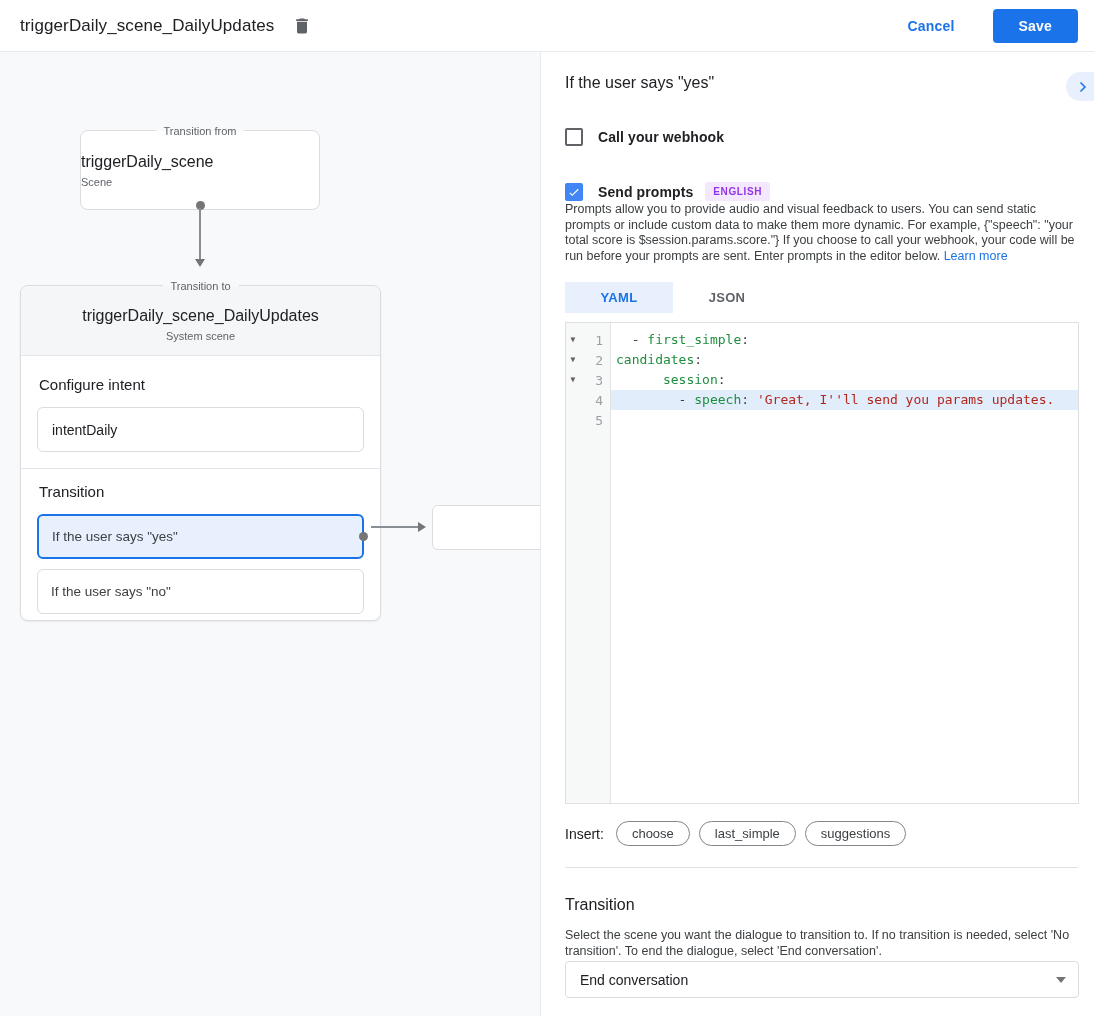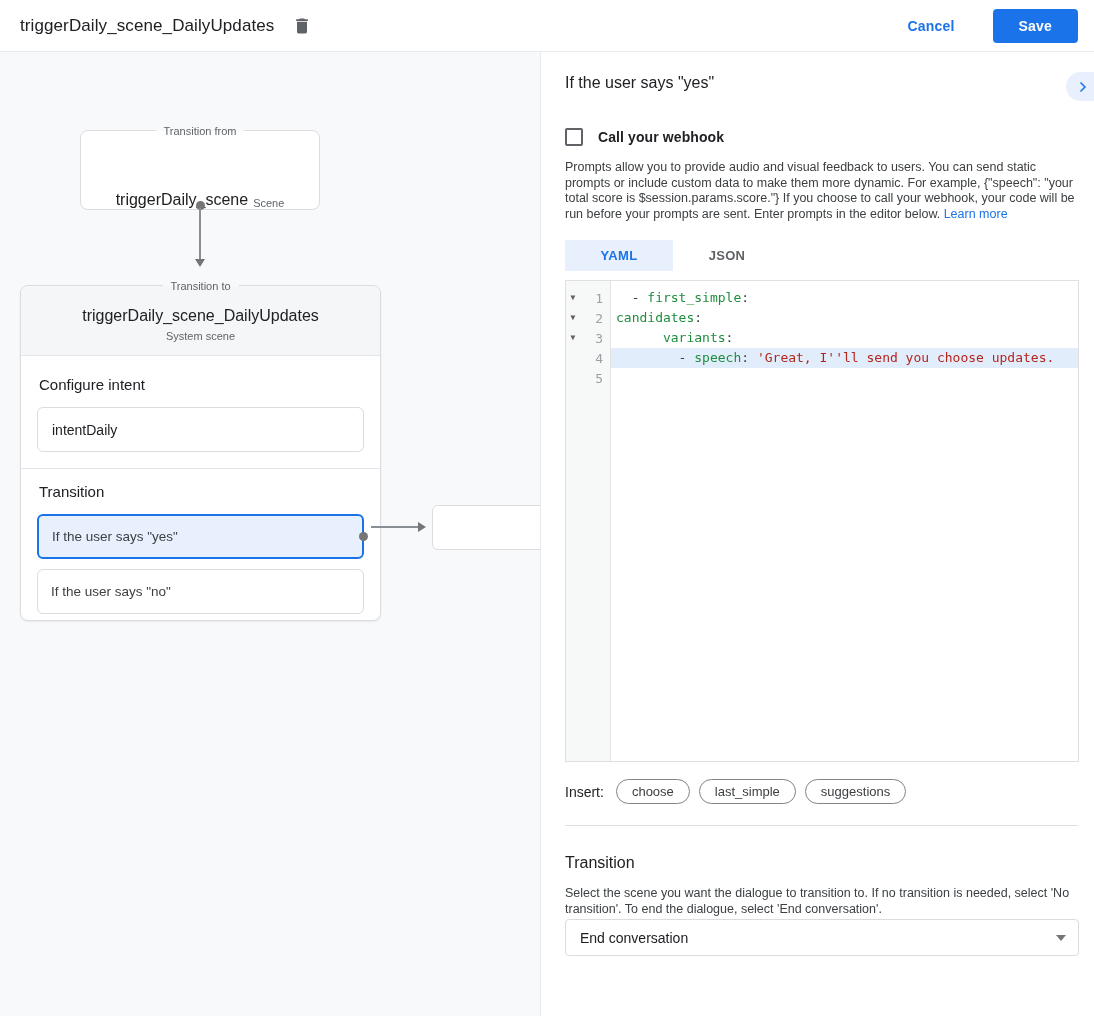--- a/index.html
+++ b/index.html
@@ -33,21 +33,21 @@
   .panel { flex:1; background:#fff; position:relative; overflow:hidden; }
 
   
   .node { position:absolute; background:#fff; border:1px solid #dadce0; border-radius:8px; }
   .node-legend {
     position:absolute; top:-8px; left:50%; transform:translateX(-50%);
     font-size:11px; color:#5f6368; padding:0 8px; white-space:nowrap; line-height:16px;
     background:linear-gradient(#f8f9fa 50%, #ffffff 50%);
   }
   .from-node { left:80px; top:78px; width:240px; height:80px;
-    display:flex; flex-direction:row; align-items:flex-end; justify-content:center; gap:5px; }
+    display:flex; flex-direction:column; align-items:flex-start; justify-content:center; gap:5px; }
   .node-title { font-size:16px; color:#202124; }
   .node-sub { font-size:11px; color:#5f6368; }
 
   .conn-dot { position:absolute; width:9px; height:9px; border-radius:50%; background:#757575; }
   .vline { position:absolute; width:2px; background:#8a8f94; }
   .hline { position:absolute; height:2px; background:#8a8f94; }
   .arrow-down { position:absolute; width:0; height:0;
     border-left:5px solid transparent; border-right:5px solid transparent; border-top:8px solid #757575; }
   .arrow-right { position:absolute; width:0; height:0;
     border-top:5px solid transparent; border-bottom:5px solid transparent; border-left:8px solid #757575; }
@@ -216,20 +216,29 @@
         <span class="panel-title">If the user says "yes"</span>
       </div>
 
       <div class="check-row">
         <span class="cbox" id="cb-webhook">
           
         </span>
         <span class="check-label">Call your webhook</span>
       </div>
 
+      <div class="check-row" style="margin-bottom:13px;">
+        <span class="cbox checked" id="cb-prompts">
+          <svg width="14" height="14" viewBox="0 0 24 24" fill="#fff">
+              <path d="M9 16.2l-3.5-3.5-1.4 1.4L9 19 20 8l-1.4-1.4z"></path>
+            </svg>
+        </span>
+        <span class="check-label">Send prompts</span>
+        <span class="lang-badge">ENGLISH</span>
+      </div>
 
       <p class="prompts-desc"><span>Prompts allow you to provide audio and visual feedback to users. You can send static prompts or include custom data to make them more dynamic. For example, {"speech": "your total score is $session.params.score."} If you choose to call your webhook, your code will be run before your prompts are sent. Enter prompts in the editor below. </span><a class="learn-more">Learn more</a></p>
 
       <div class="tabs" id="tabs">
           <div class="tab active">YAML</div>
           <div class="tab">JSON</div>
         </div>
 
       <div class="editor">
         <div class="gutter" id="gutter">
@@ -250,22 +259,22 @@
               <span class="lnum">4</span>
             </div>
             <div class="gutter-row">
               <span class="fold"></span>
               <span class="lnum">5</span>
             </div>
           </div>
         <div class="code-col" id="code-col">
             <div class="code-line"><span class="tok-p">  - </span><span class="tok-key">first_simple</span><span class="tok-p">:</span></div>
             <div class="code-line"><span class="tok-key">candidates</span><span class="tok-p">:</span></div>
-            <div class="code-line"><span class="tok-p">      </span><span class="tok-key">variants</span><span class="tok-p">:</span></div>
-            <div class="code-line hl"><span class="tok-p">        - </span><span class="tok-key">speech</span><span class="tok-p">: </span><span class="tok-str">'Great, I''ll send you choose updates.</span></div>
+            <div class="code-line"><span class="tok-p">      </span><span class="tok-key">session</span><span class="tok-p">:</span></div>
+            <div class="code-line hl"><span class="tok-p">        - </span><span class="tok-key">speech</span><span class="tok-p">: </span><span class="tok-str">'Great, I''ll send you params updates.</span></div>
             <div class="code-line"></div>
           </div>
       </div>
 
       <div class="insert-row">
         <span class="insert-label">Insert:</span>
         <span id="chips" style="display:flex;">
             <button class="chip">choose</button>
             <button class="chip">last_simple</button>
             <button class="chip">suggestions</button>

